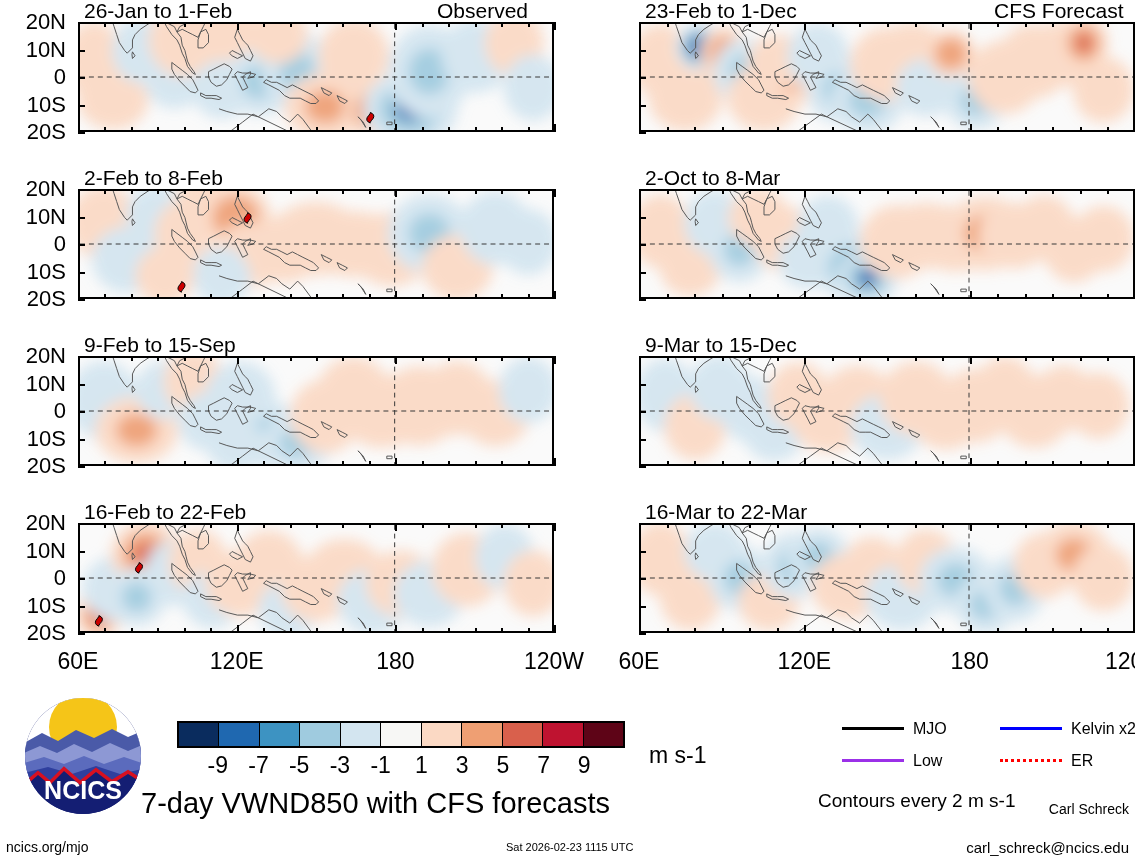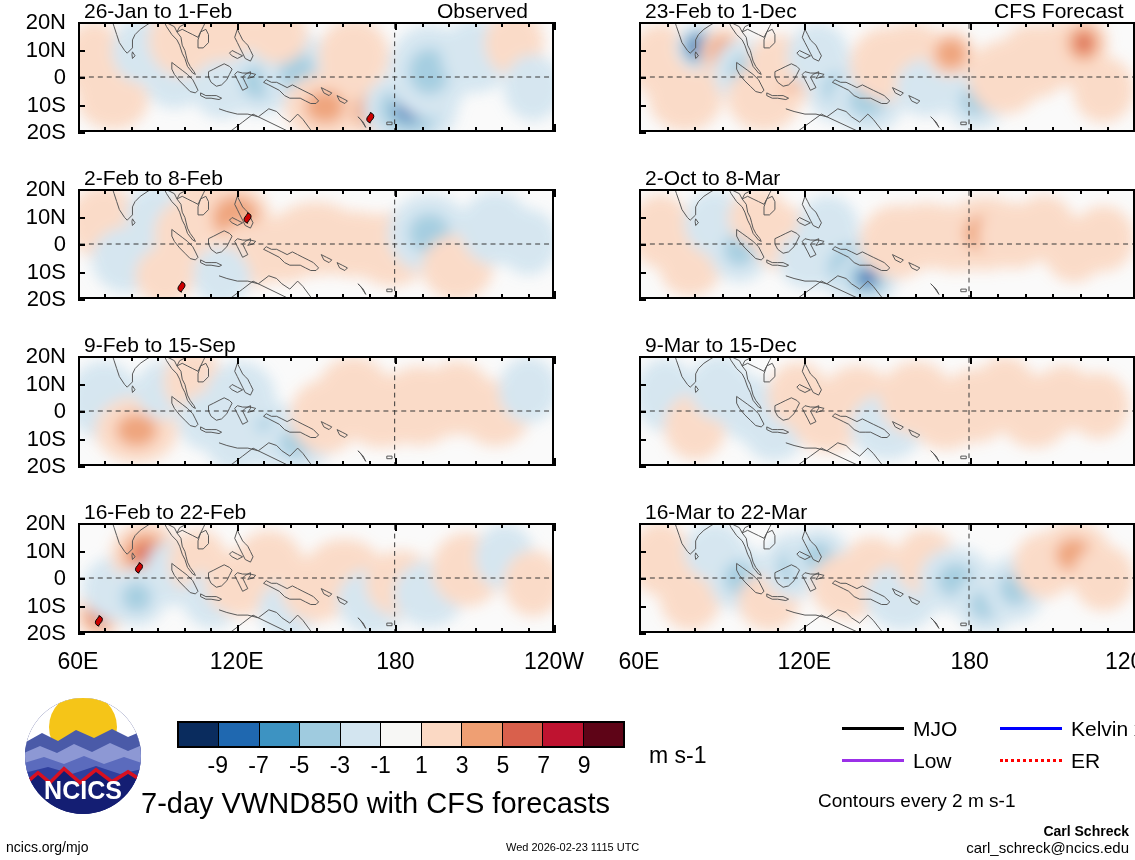--- a/index.html
+++ b/index.html
@@ -21,21 +21,21 @@
   
   #colorbar{position:absolute;display:flex;border:2px solid #000;box-sizing:border-box;}
   #colorbar .seg{flex:1 1 0;height:100%;border-right:1px solid #000;}
   #colorbar .seg:last-child{border-right:none;}
   .cb-label{position:absolute;font-size:23px;line-height:23px;text-align:center;white-space:nowrap;}
   #cb-units{position:absolute;font-size:23px;line-height:23px;white-space:nowrap;}
 
   
   .lg-item{position:absolute;display:flex;align-items:center;gap:9px;white-space:nowrap;}
   .lg-line{width:62px;height:0;border-top-width:3px;border-top-style:solid;}
-  .lg-text{font-size:21px;line-height:21px;}
+  .lg-text{font-size:16px;line-height:21px;}
 
   #contour-note{position:absolute;font-size:19px;line-height:19px;white-space:nowrap;}
   #main-title{position:absolute;font-size:29px;line-height:34px;white-space:nowrap;}
   #footer-left{position:absolute;font-size:14px;line-height:14px;white-space:nowrap;}
   #footer-stamp{position:absolute;font-size:11px;line-height:11px;white-space:nowrap;}
   #credit-name{position:absolute;font-size:14px;line-height:14px;white-space:nowrap;text-align:right;}
   #credit-email{position:absolute;font-size:15px;line-height:15px;white-space:nowrap;text-align:right;}
   #logo{position:absolute;}
 </style>
 </head>
@@ -1075,15 +1075,15 @@
       <path d="M0 76 L24 70 L48 77 L72 69 L96 77 L118 72 L118 92 L0 92 Z" fill="#2f3f9e"></path>
       <path d="M0 88 L14 76 L26 86 L40 72 L56 86 L72 73 L88 85 L104 75 L118 84" fill="none" stroke="#d81020" stroke-width="4"></path>
       <path d="M0 90 L14 78 L26 88 L40 74 L56 88 L72 75 L88 87 L104 77 L118 86 L118 118 L0 118 Z" fill="#141e73"></path>
     </g>
     <text x="59" y="102" text-anchor="middle" font-family="Liberation Sans, sans-serif" font-size="25" font-weight="bold" fill="#ffffff">NCICS</text>
   </svg>
 </div>
 
 <div id="main-title" style="left:141px;top:786px;">7-day VWND850 with CFS forecasts</div>
 <div id="footer-left" style="left:6px;top:840px;">ncics.org/mjo</div>
-<div id="footer-stamp" style="left:506px;top:842px;">Wed 2026-02-23 1115 UTC</div>
-<div id="credit-name" style="right:6px;top:824px;font-weight:bold;">Carl Schreck</div>
+<div id="footer-stamp" style="left:506px;top:842px;">Sat 2026-02-23 1115 UTC</div>
+<div id="credit-name" style="right:6px;top:802px;">Carl Schreck</div>
 <div id="credit-email" style="right:6px;top:840px;">carl_schreck@ncics.edu</div>
 
 </body></html>

